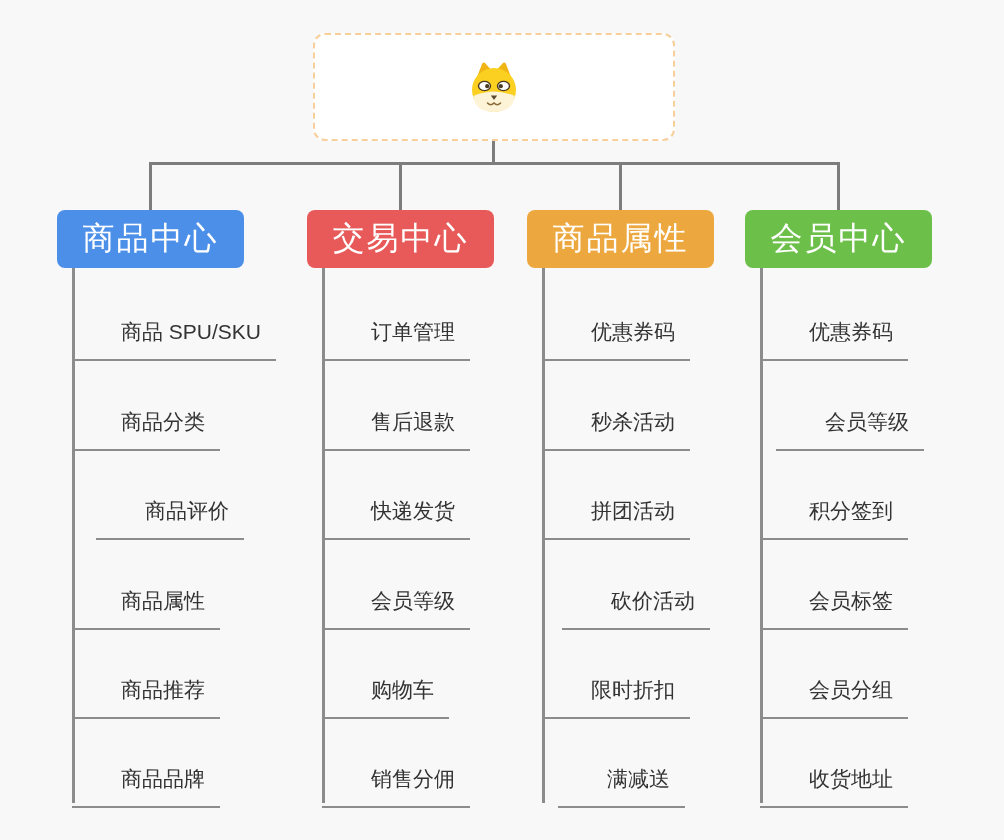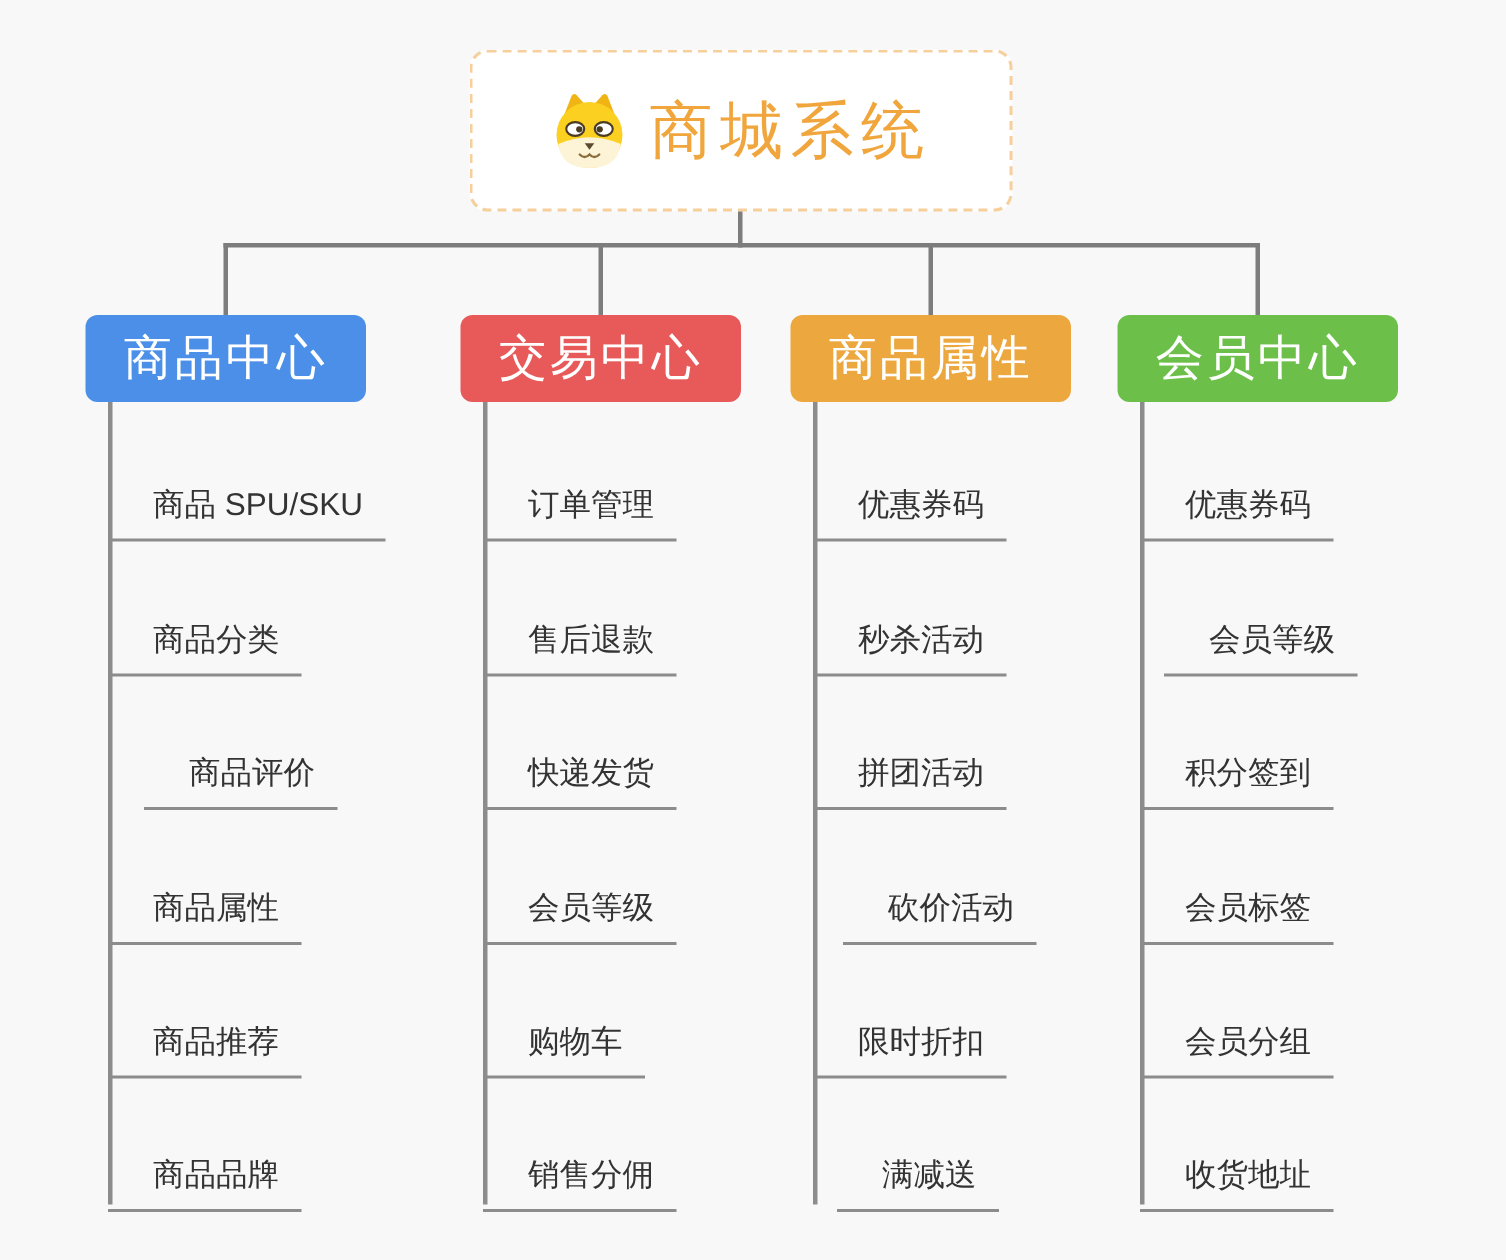--- a/index.html
+++ b/index.html
@@ -63,22 +63,22 @@
     position: absolute;
     width: 3px;
     background: #8c8c8c;
   }
   .sub-item {
     position: absolute;
     min-height: 36px;
     border-bottom: 2px solid #8c8c8c;
     box-sizing: content-box;
     display: flex;
-    align-items: center;
-    padding: 0 15px 5px 30px;
+    align-items: flex-start;
+    padding: 0 15px 5px 49px;
     white-space: nowrap;
     cursor: pointer;
   }
   .sub-item span {
     font-size: 21px;
     color: #333333;
   }
 </style>
 </head>
 <body>
@@ -91,21 +91,20 @@
       <path d="M43 16 L38 3 Q36.5 0.5 34.5 2.5 L27 11 Z" fill="#f0b414"></path>
       <circle cx="26" cy="29" r="22" fill="#fbd020"></circle>
       <path d="M5.2 35 Q26 26 46.8 35 Q45 51 26 51 Q7 51 5.2 35 Z" fill="#fdf3d7"></path>
       <ellipse cx="16.5" cy="25" rx="6" ry="4.6" fill="#ffffff" stroke="#4a3b22" stroke-width="1.4"></ellipse>
       <circle cx="19.2" cy="25.2" r="2.1" fill="#4a3b22"></circle>
       <ellipse cx="35.5" cy="25" rx="6" ry="4.6" fill="#ffffff" stroke="#4a3b22" stroke-width="1.4"></ellipse>
       <circle cx="32.8" cy="25.2" r="2.1" fill="#4a3b22"></circle>
       <path d="M22.8 34.5 h6.4 l-3.2 4.4 z" fill="#5b4a32"></path>
       <path d="M19.5 42 q3.2 3.4 6.5 0 q3.3 3.4 6.5 0" stroke="#8a6d3b" stroke-width="1.6" fill="none" stroke-linecap="round"></path>
     </svg>
-    <span class="root-label">商城系统</span>
   </div>
 
   <div id="connectors">
       <div class="line" style="left: 492px; top: 141px; width: 3px; height: 24px;"></div>
       <div class="line" style="left: 149px; top: 162px; width: 691px; height: 3px;"></div>
       <div class="line" style="left: 149px; top: 162px; width: 3px; height: 48px;"></div>
       <div class="line" style="left: 399px; top: 162px; width: 3px; height: 48px;"></div>
       <div class="line" style="left: 619px; top: 162px; width: 3px; height: 48px;"></div>
       <div class="line" style="left: 837px; top: 162px; width: 3px; height: 48px;"></div>
     </div>

